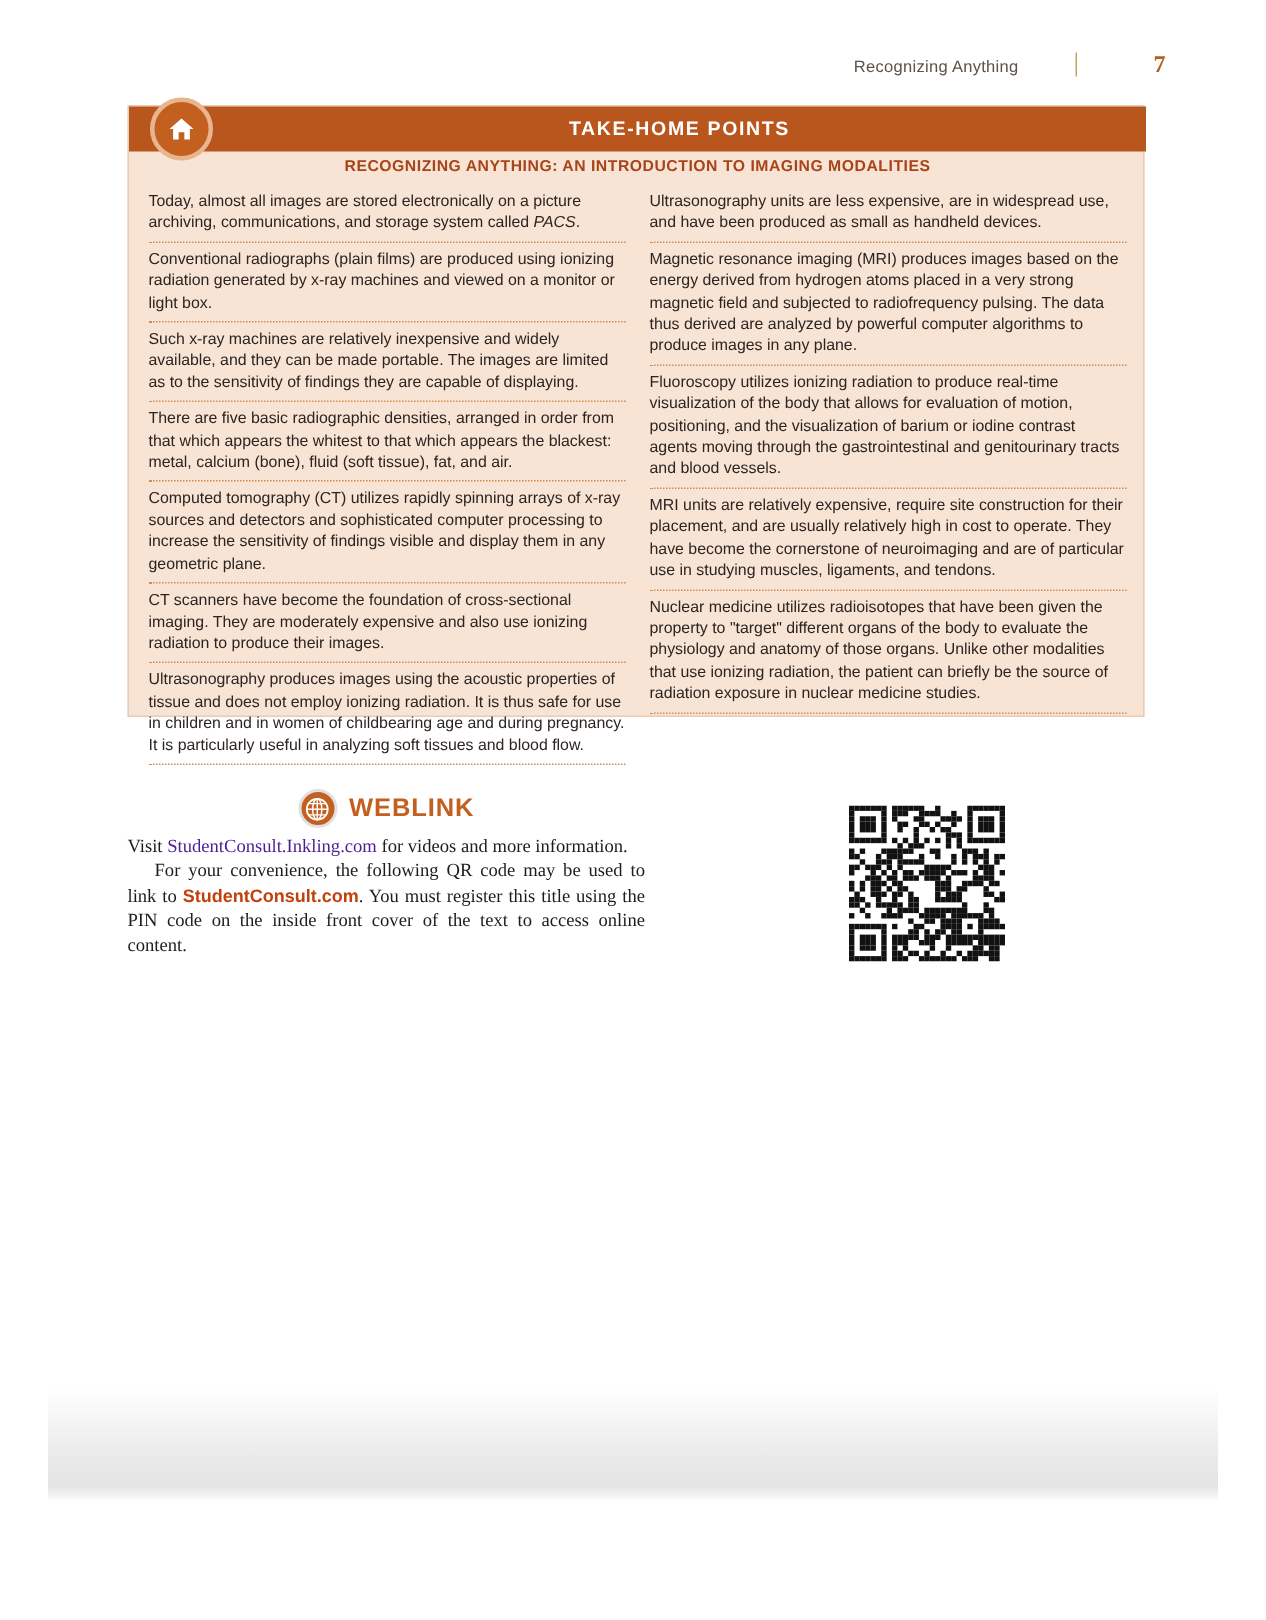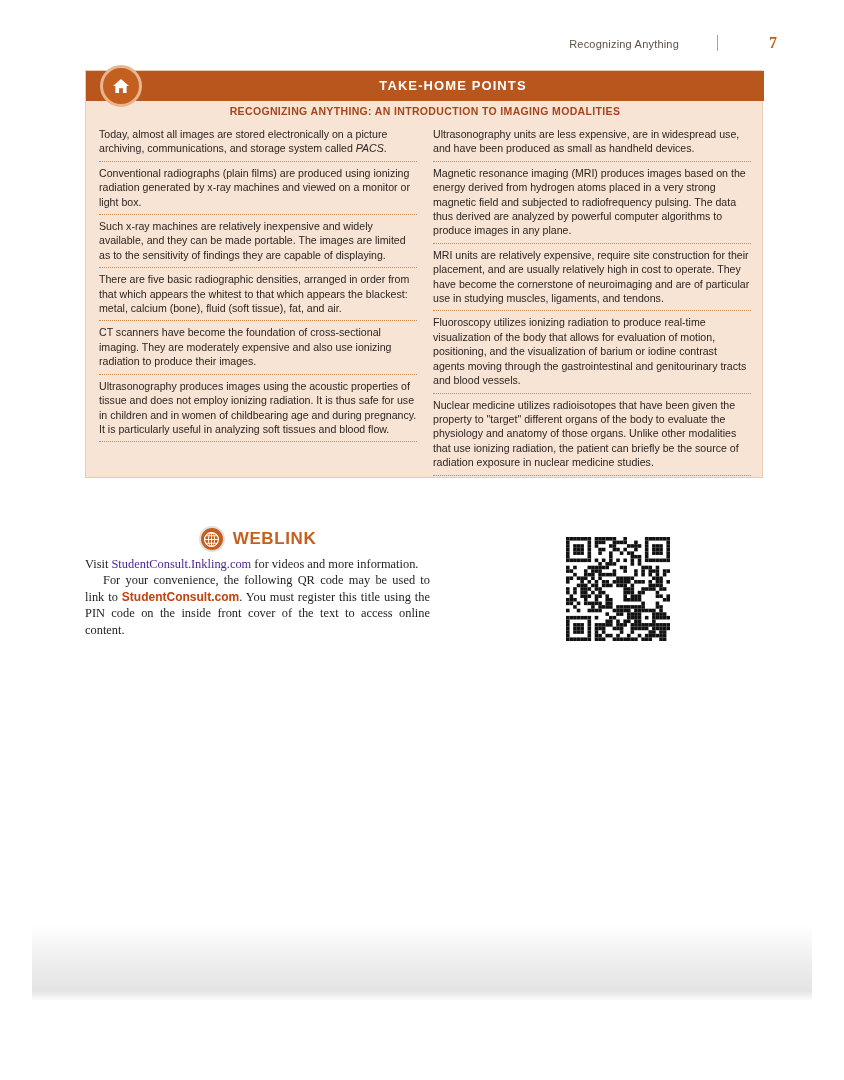--- a/index.html
+++ b/index.html
@@ -221,28 +221,29 @@
     </div>
 
     <div id="thp-subtitle">RECOGNIZING ANYTHING: AN INTRODUCTION TO IMAGING MODALITIES</div>
 
     <div id="thp-cols">
       <div class="thp-col" id="thp-col-left">
           <div class="thp-item">Today, almost all images are stored electronically on a picture archiving, communications, and storage system called <em>PACS</em>.</div>
           <div class="thp-item">Conventional radiographs (plain films) are produced using ionizing radiation generated by x-ray machines and viewed on a monitor or light box.</div>
           <div class="thp-item">Such x-ray machines are relatively inexpensive and widely available, and they can be made portable. The images are limited as to the sensitivity of findings they are capable of displaying.</div>
           <div class="thp-item">There are five basic radiographic densities, arranged in order from that which appears the whitest to that which appears the blackest: metal, calcium (bone), fluid (soft tissue), fat, and air.</div>
+          <div class="thp-item">Computed tomography (CT) utilizes rapidly spinning arrays of x-ray sources and detectors and sophisticated computer processing to increase the sensitivity of findings visible and display them in any geometric plane.</div>
           <div class="thp-item">CT scanners have become the foundation of cross-sectional imaging. They are moderately expensive and also use ionizing radiation to produce their images.</div>
           <div class="thp-item">Ultrasonography produces images using the acoustic properties of tissue and does not employ ionizing radiation. It is thus safe for use in children and in women of childbearing age and during pregnancy. It is particularly useful in analyzing soft tissues and blood flow.</div>
         </div>
       <div class="thp-col" id="thp-col-right">
           <div class="thp-item">Ultrasonography units are less expensive, are in widespread use, and have been produced as small as handheld devices.</div>
           <div class="thp-item">Magnetic resonance imaging (MRI) produces images based on the energy derived from hydrogen atoms placed in a very strong magnetic field and subjected to radiofrequency pulsing. The data thus derived are analyzed by powerful computer algorithms to produce images in any plane.</div>
+          <div class="thp-item">Fluoroscopy utilizes ionizing radiation to produce real-time visualization of the body that allows for evaluation of motion, positioning, and the visualization of barium or iodine contrast agents moving through the gastrointestinal and genitourinary tracts and blood vessels.</div>
           <div class="thp-item">MRI units are relatively expensive, require site construction for their placement, and are usually relatively high in cost to operate. They have become the cornerstone of neuroimaging and are of particular use in studying muscles, ligaments, and tendons.</div>
-          <div class="thp-item">Fluoroscopy utilizes ionizing radiation to produce real-time visualization of the body that allows for evaluation of motion, positioning, and the visualization of barium or iodine contrast agents moving through the gastrointestinal and genitourinary tracts and blood vessels.</div>
           <div class="thp-item">Nuclear medicine utilizes radioisotopes that have been given the property to "target" different organs of the body to evaluate the physiology and anatomy of those organs. Unlike other modalities that use ionizing radiation, the patient can briefly be the source of radiation exposure in nuclear medicine studies.</div>
         </div>
     </div>
   </div>
 
   <div id="weblink-head">
     <span id="globe-badge">
       <svg width="17" height="17" viewBox="0 0 20 20" aria-hidden="true">
         <circle cx="10" cy="10" r="8.2" fill="none" stroke="#ffffff" stroke-width="1.4"></circle>
         <ellipse cx="10" cy="10" rx="3.6" ry="8.2" fill="none" stroke="#ffffff" stroke-width="1.1"></ellipse>

